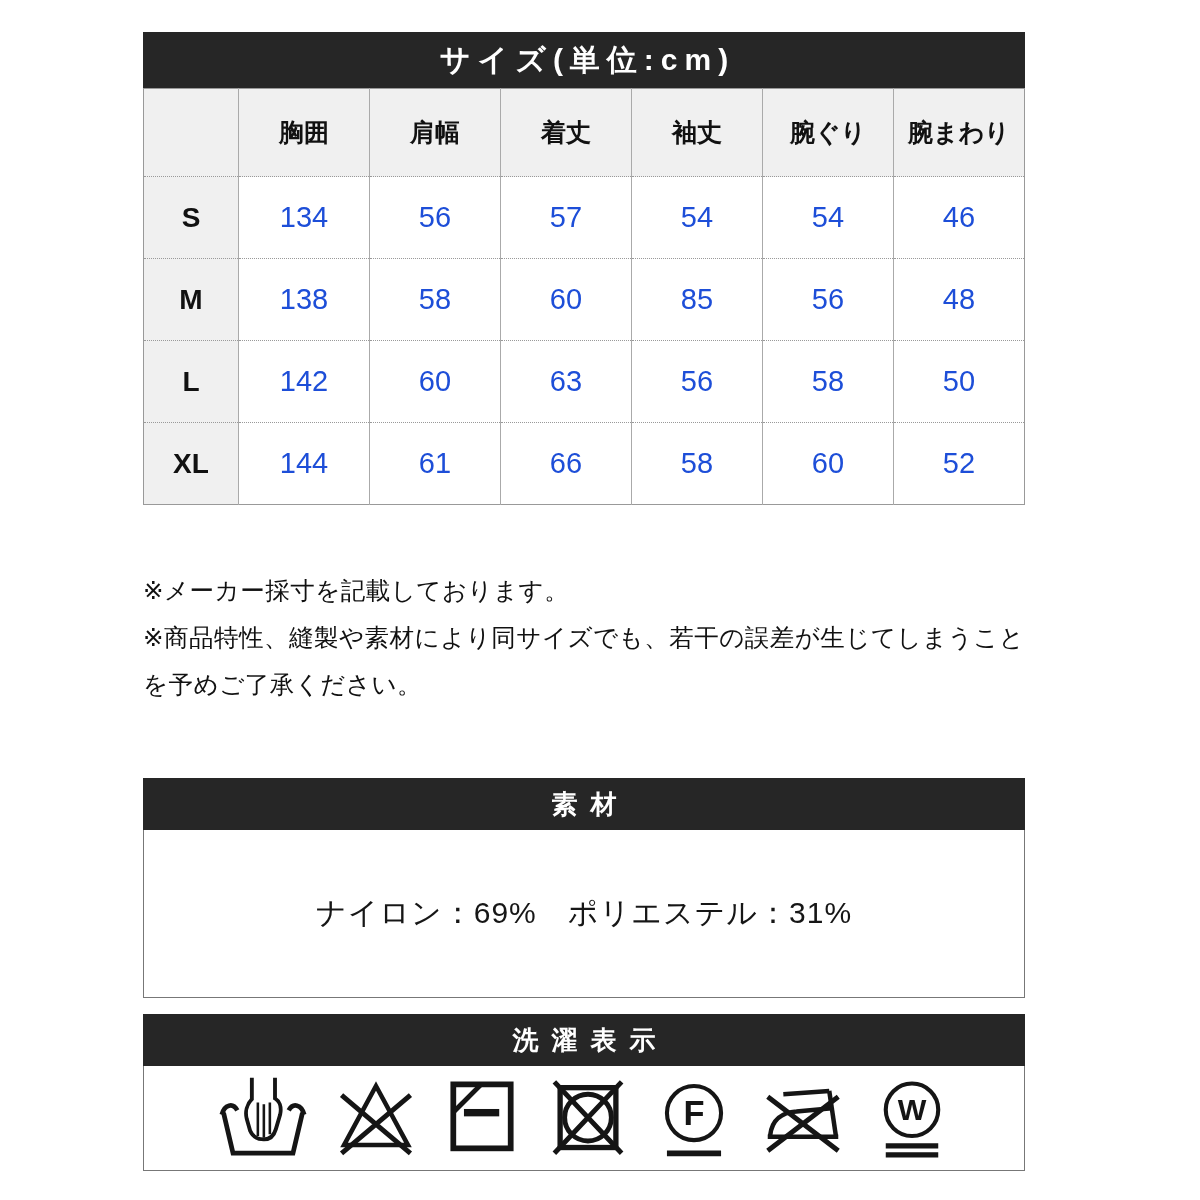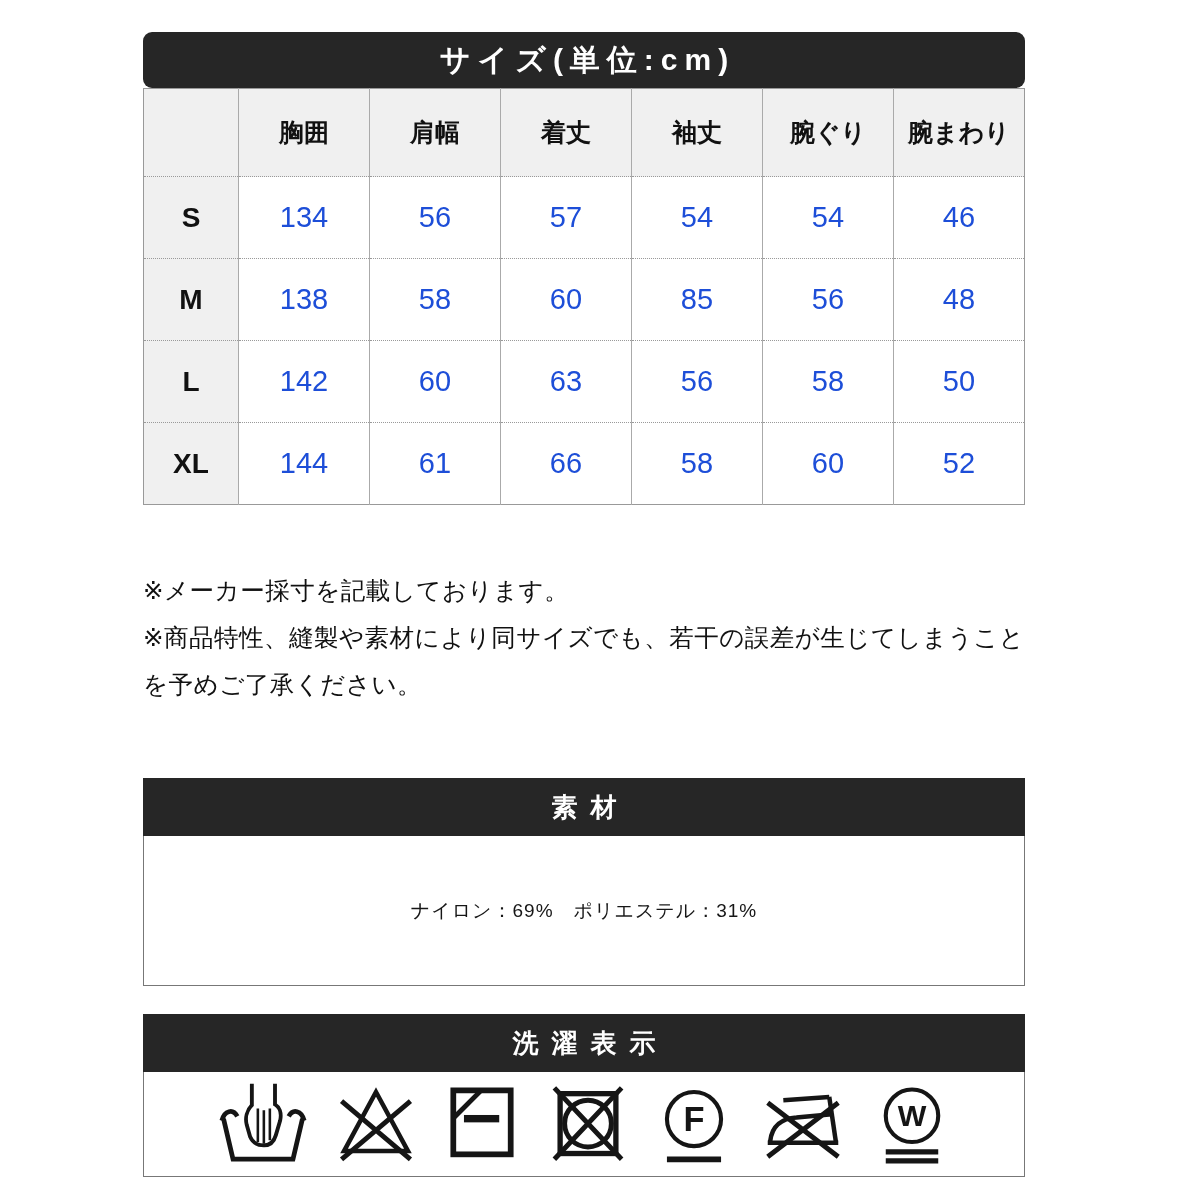--- a/index.html
+++ b/index.html
@@ -10,22 +10,22 @@
     color:#1c1c1c;
   }
   .content { position:absolute; left:143px; top:0; width:882px; height:1200px; }
 
   
   .bar {
     background:#262626; color:#ffffff;
     display:flex; align-items:center; justify-content:center;
     font-weight:bold;
   }
-  .title-bar { height:56px; font-size:30px; letter-spacing:7px; padding-left:7px;border-radius:9px; }
-  .sub-bar   { height:58px; font-size:26px; letter-spacing:13px; padding-left:13px; }
+  .title-bar { height:56px; font-size:30px; letter-spacing:7px; padding-left:7px; }
+  .sub-bar   { height:52px; font-size:26px; letter-spacing:13px; padding-left:13px; }
 
   
   .size-block { position:absolute; top:32px; left:0; right:0; }
   .size-table {
     width:100%; border-collapse:collapse; table-layout:fixed; background:#ffffff;
     border:1px solid #999999;
   }
   .size-table th, .size-table td {
     border-left:1px solid #aaaaaa;
     border-top:1px dotted #999999;
@@ -42,21 +42,21 @@
   .notes { position:absolute; top:567px; left:0; right:0; }
   .notes p { font-size:24.5px; line-height:47px; color:#111; letter-spacing:0.5px; }
 
   
   .material-block { position:absolute; top:778px; left:0; right:0; }
   .wash-block     { position:absolute; top:1014px; left:0; right:0; }
   .section-body {
     background:#ffffff; border:1px solid #777777; border-top:none;
     display:flex; align-items:center; justify-content:center;
   }
-  .material-body { height:150px; font-size:19px; color:#161616; letter-spacing:1px; }
+  .material-body { height:168px; font-size:30px; color:#161616; letter-spacing:1px; }
   .wash-body { height:105px; gap:22px; }
 
   .care-icon { display:block; }
   .care-icon path, .care-icon rect.o, .care-icon circle, .care-icon line {
     fill:none; stroke:#151515;
   }
   .care-icon text {
     fill:#151515; stroke:none;
     font-family:"Liberation Sans","DejaVu Sans",sans-serif; font-weight:600;
     text-anchor:middle;

